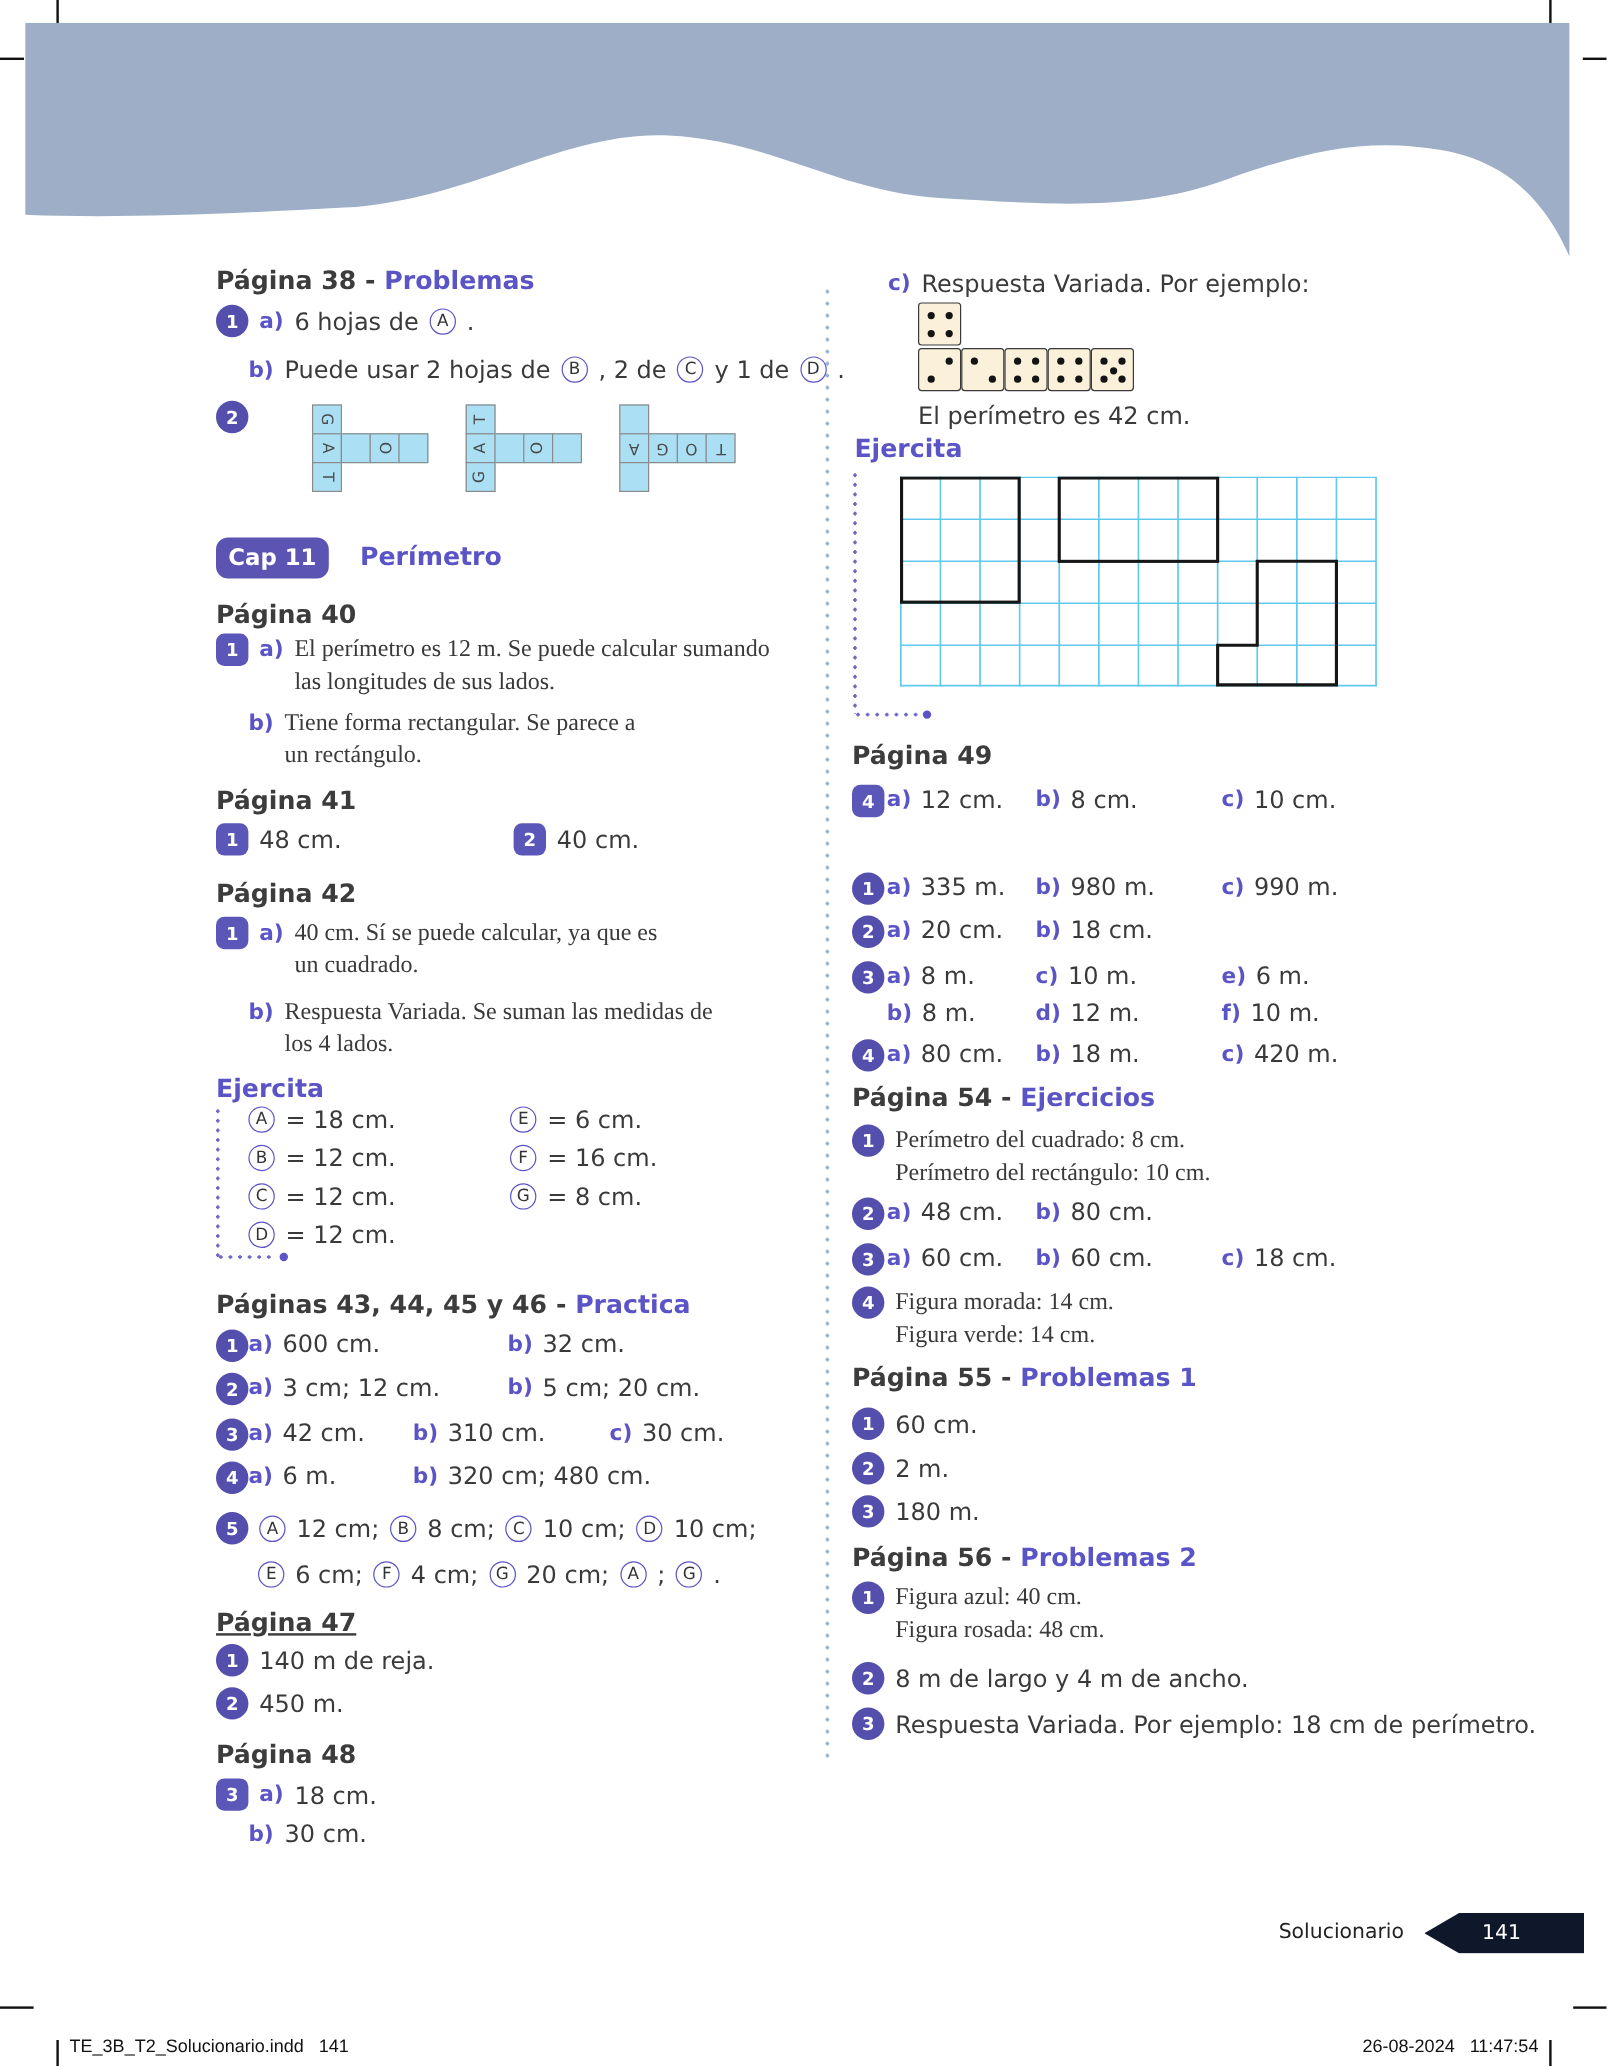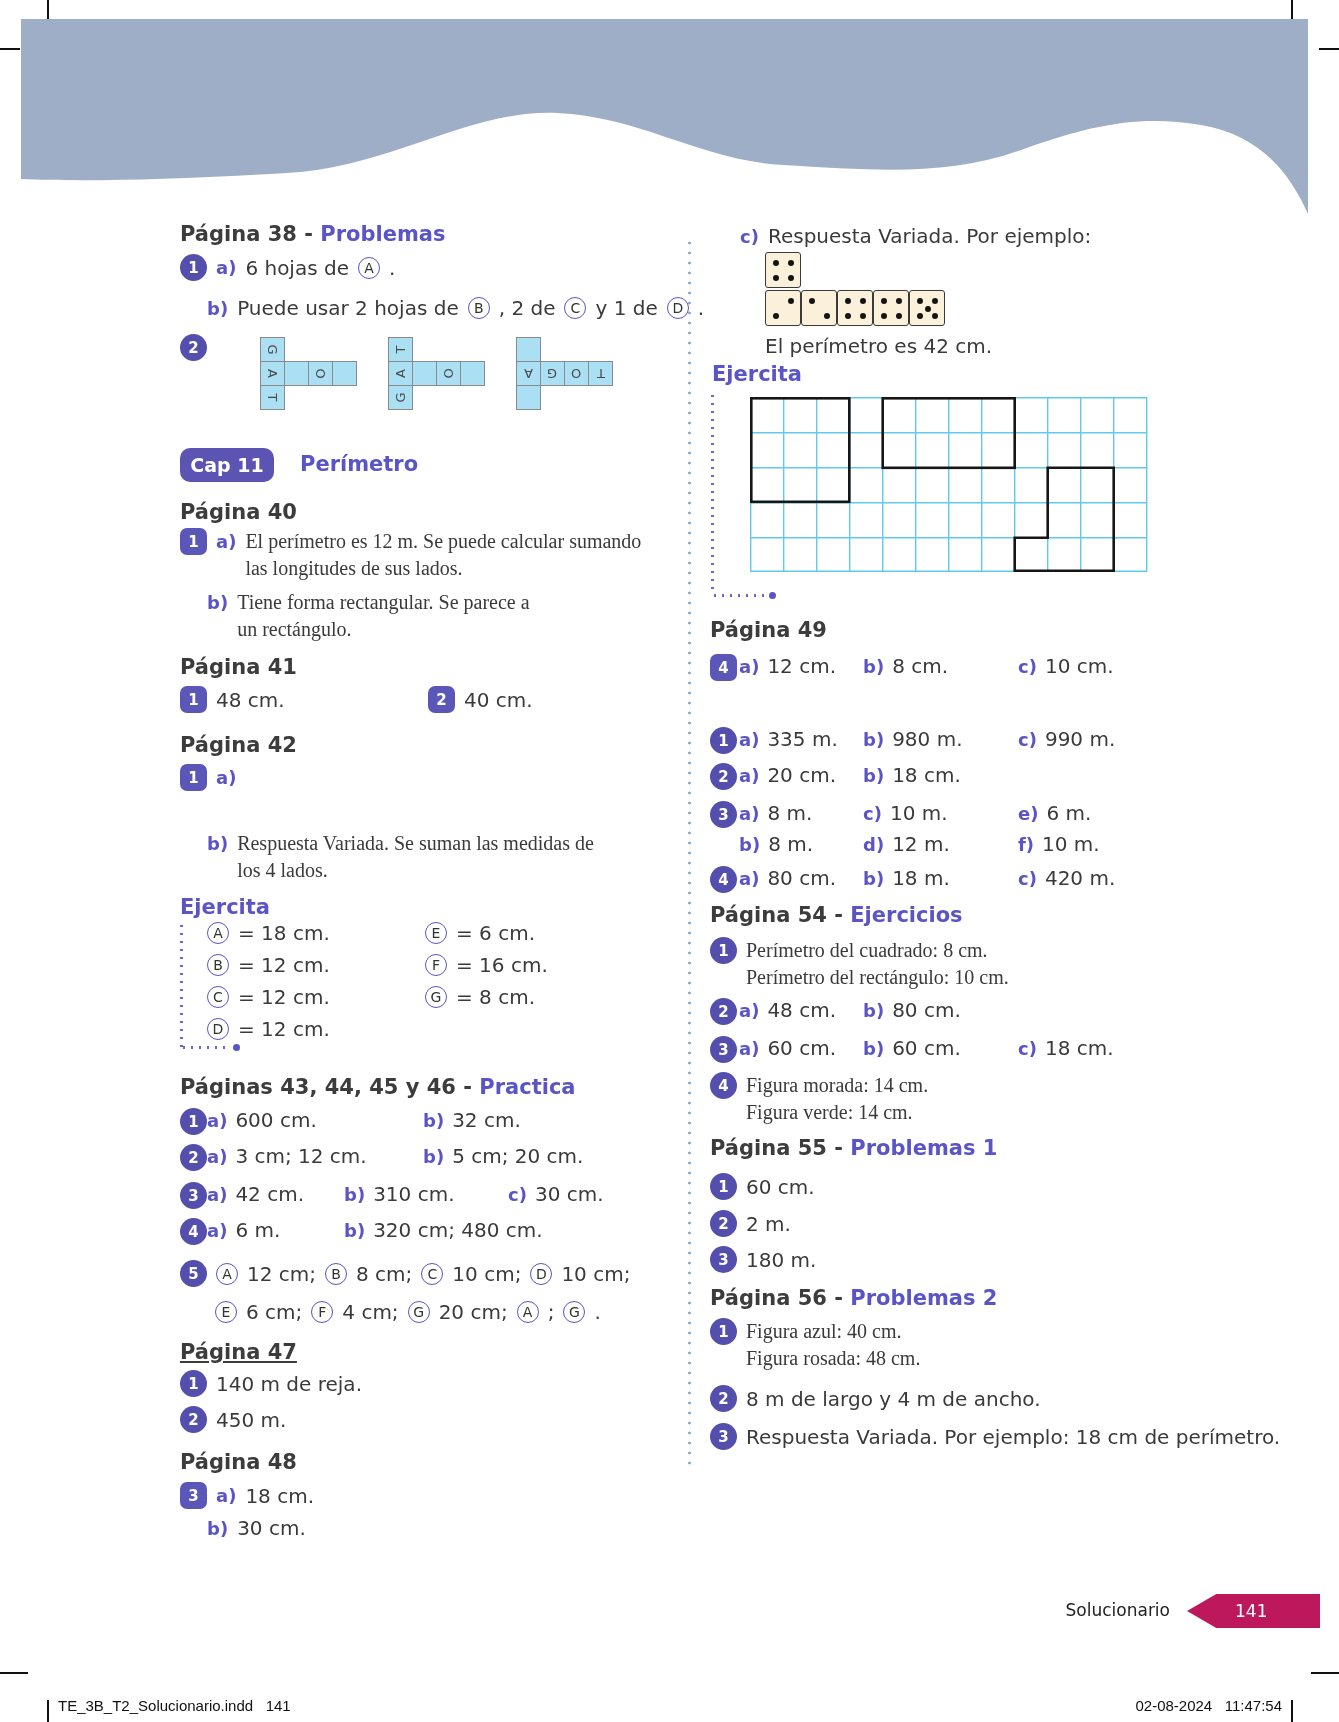--- a/index.html
+++ b/index.html
@@ -39,21 +39,21 @@
   .rot90{transform:rotate(90deg);}
   .rotm90{transform:rotate(-90deg);}
   .rot180{transform:rotate(180deg);}
   
   .die{position:absolute;width:36px;height:36px;background:#FBF1DA;border:1.6px solid #3a3a3a;
        border-radius:3px;box-sizing:border-box;}
   .pip{position:absolute;width:6px;height:6px;border-radius:50%;background:#141414;}
   
   .mark{position:absolute;background:#111;}
   
-  .ftr-badge{position:absolute;background:#be185d;color:#fff;
+  .ftr-badge{position:absolute;background:#0f172a;color:#fff;
              clip-path:polygon(0 50%,22% 0,100% 0,100% 100%,22% 100%);
              display:flex;align-items:center;font-weight:normal;}
   .print{font-family:"Liberation Sans",sans-serif;font-size:15px;color:#111;white-space:pre;}
 </style>
 </head>
 <body>
 
 <div class="page">
 
   <div class="mark" style="left:47px;top:0;width:2px;height:30px;"></div>
@@ -192,20 +192,21 @@
   <div class="abs row" style="left:428px;top:686px;">
     <span class="bs bc">2</span>
     <span>40 cm.</span>
   </div>
 
   <div class="abs h" style="left:180px;top:733px;">Página 42</div>
 
   <div class="abs row rowt" style="left:180px;top:764px;">
     <span class="bs bc">1</span>
     <span class="lab" style="line-height:27px;">a)</span>
+    <span class="lines"><span>40 cm. Sí se puede calcular, ya que es</span><br><span>un cuadrado.</span></span>
   </div>
 
   <div class="abs row rowt" style="left:207px;top:830px;">
     <span class="lab" style="line-height:27px;">b)</span>
     <span class="lines"><span>Respuesta Variada. Se suman las medidas de</span><br><span>los 4 lados.</span></span>
   </div>
 
   <div class="abs" style="left:180px;top:895px;font-weight:bold;font-size:21px;color:#5A54C6;">Ejercita</div>
   <div class="abs vdots-purple" style="left:180px;top:922px;height:126px;"></div>
   <div class="abs hdots-purple" style="left:180px;top:1046px;width:50px;"></div>
@@ -569,15 +570,15 @@
     <span class="bc">3</span>
     <span>Respuesta Variada. Por ejemplo: 18 cm de perímetro.</span>
   </div>
 
   <div class="abs" style="left:950px;top:1600px;width:220px;text-align:right;font-size:17px;color:#222;">Solucionario</div>
   <div class="ftr-badge" style="left:1187px;top:1594px;width:133px;height:34px;">
     <span style="padding-left:48px;font-size:17px;">141</span>
   </div>
 
   <div class="abs print" style="left:58px;top:1697px;">TE_3B_T2_Solucionario.indd   141</div>
-  <div class="abs print" style="left:1030px;top:1697px;width:252px;text-align:right;">02-08-2024   11:47:54</div>
+  <div class="abs print" style="left:1030px;top:1697px;width:252px;text-align:right;">26-08-2024   11:47:54</div>
 
 </div>
 
 </body></html>

